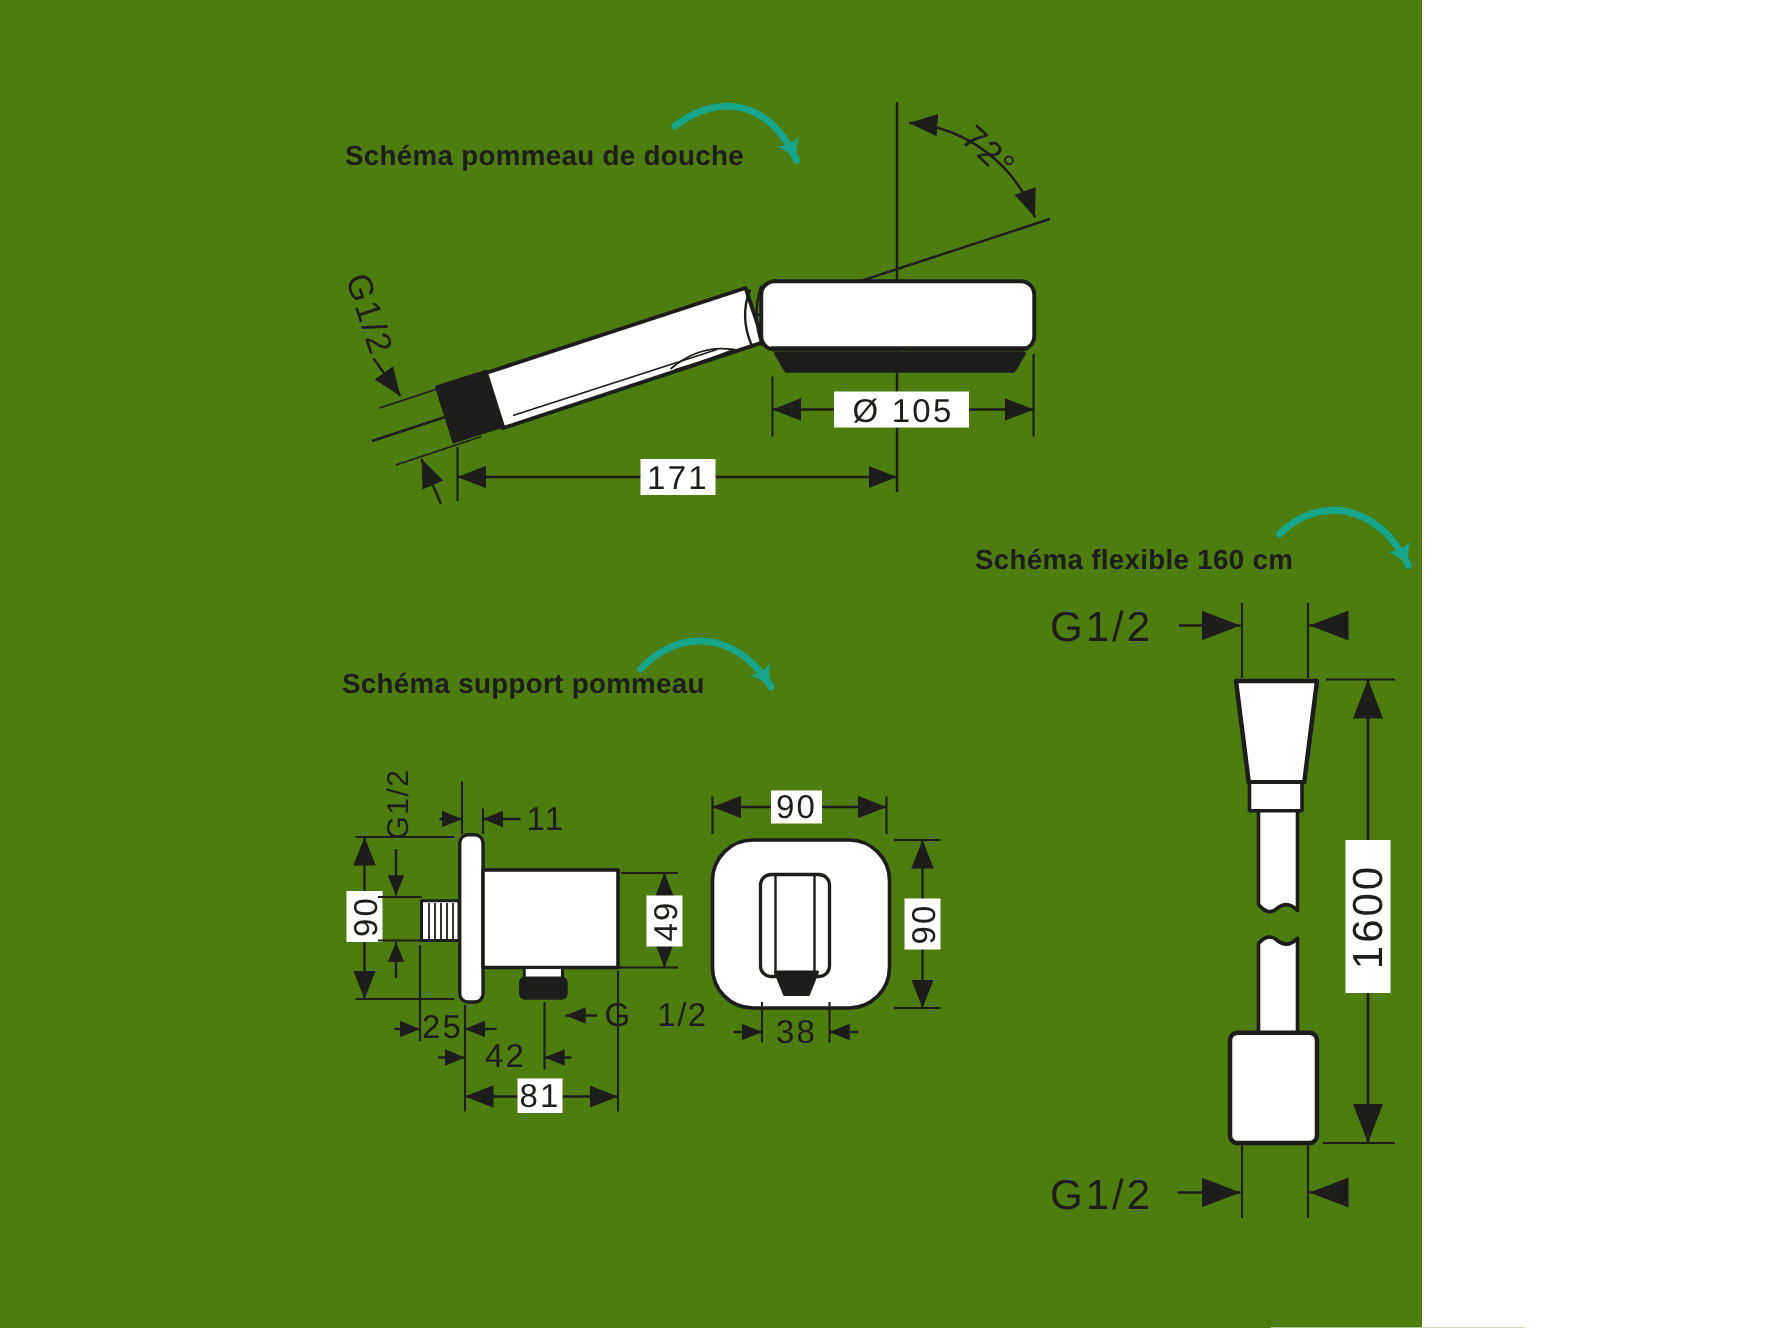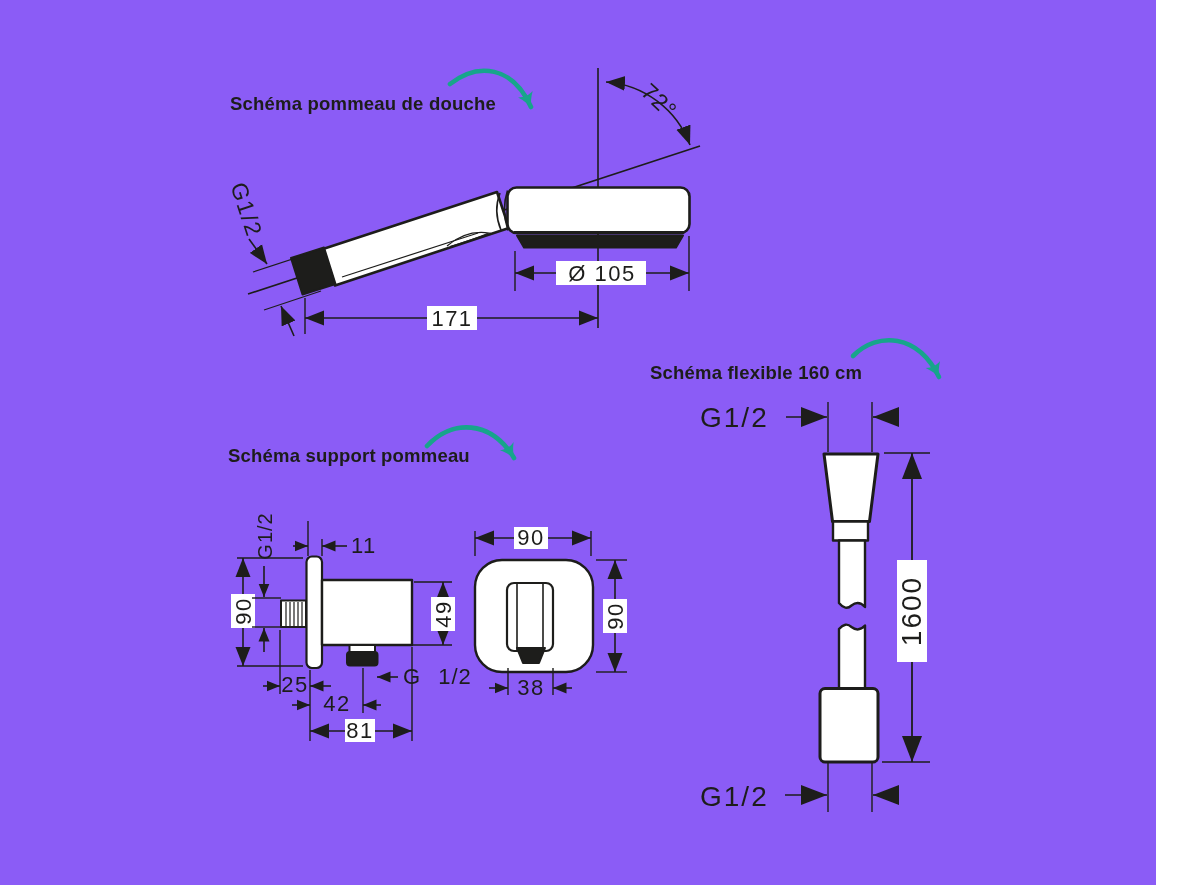--- a/index.html
+++ b/index.html
@@ -1,16 +1,16 @@
 <!DOCTYPE html>
 <html><head>
 <meta charset="utf-8">
 <style>
   html,body{margin:0;padding:0;background:#fff;}
-  .canvas{position:relative;width:1156px;height:885px;background:#8b5cf6;overflow:hidden;
+  .canvas{position:relative;width:948px;height:885px;background:#4d7c0f;overflow:hidden;
           font-family:"Liberation Sans", sans-serif;}
   svg{display:block;}
   
   .s      {stroke:#1d1d1b;fill:none;stroke-width:1.6;}
   .s18    {stroke:#1d1d1b;fill:none;stroke-width:1.8;}
   .thin   {stroke:#1d1d1b;fill:none;stroke-width:1.2;}
   .ext    {stroke:#1d1d1b;fill:none;stroke-width:1.4;}
   .o20    {stroke:#1d1d1b;fill:#fff;stroke-width:2;stroke-linejoin:round;}
   .o22    {stroke:#1d1d1b;fill:#fff;stroke-width:2.2;stroke-linejoin:round;}
   .o24    {stroke:#1d1d1b;fill:#fff;stroke-width:2.4;stroke-linejoin:round;}

